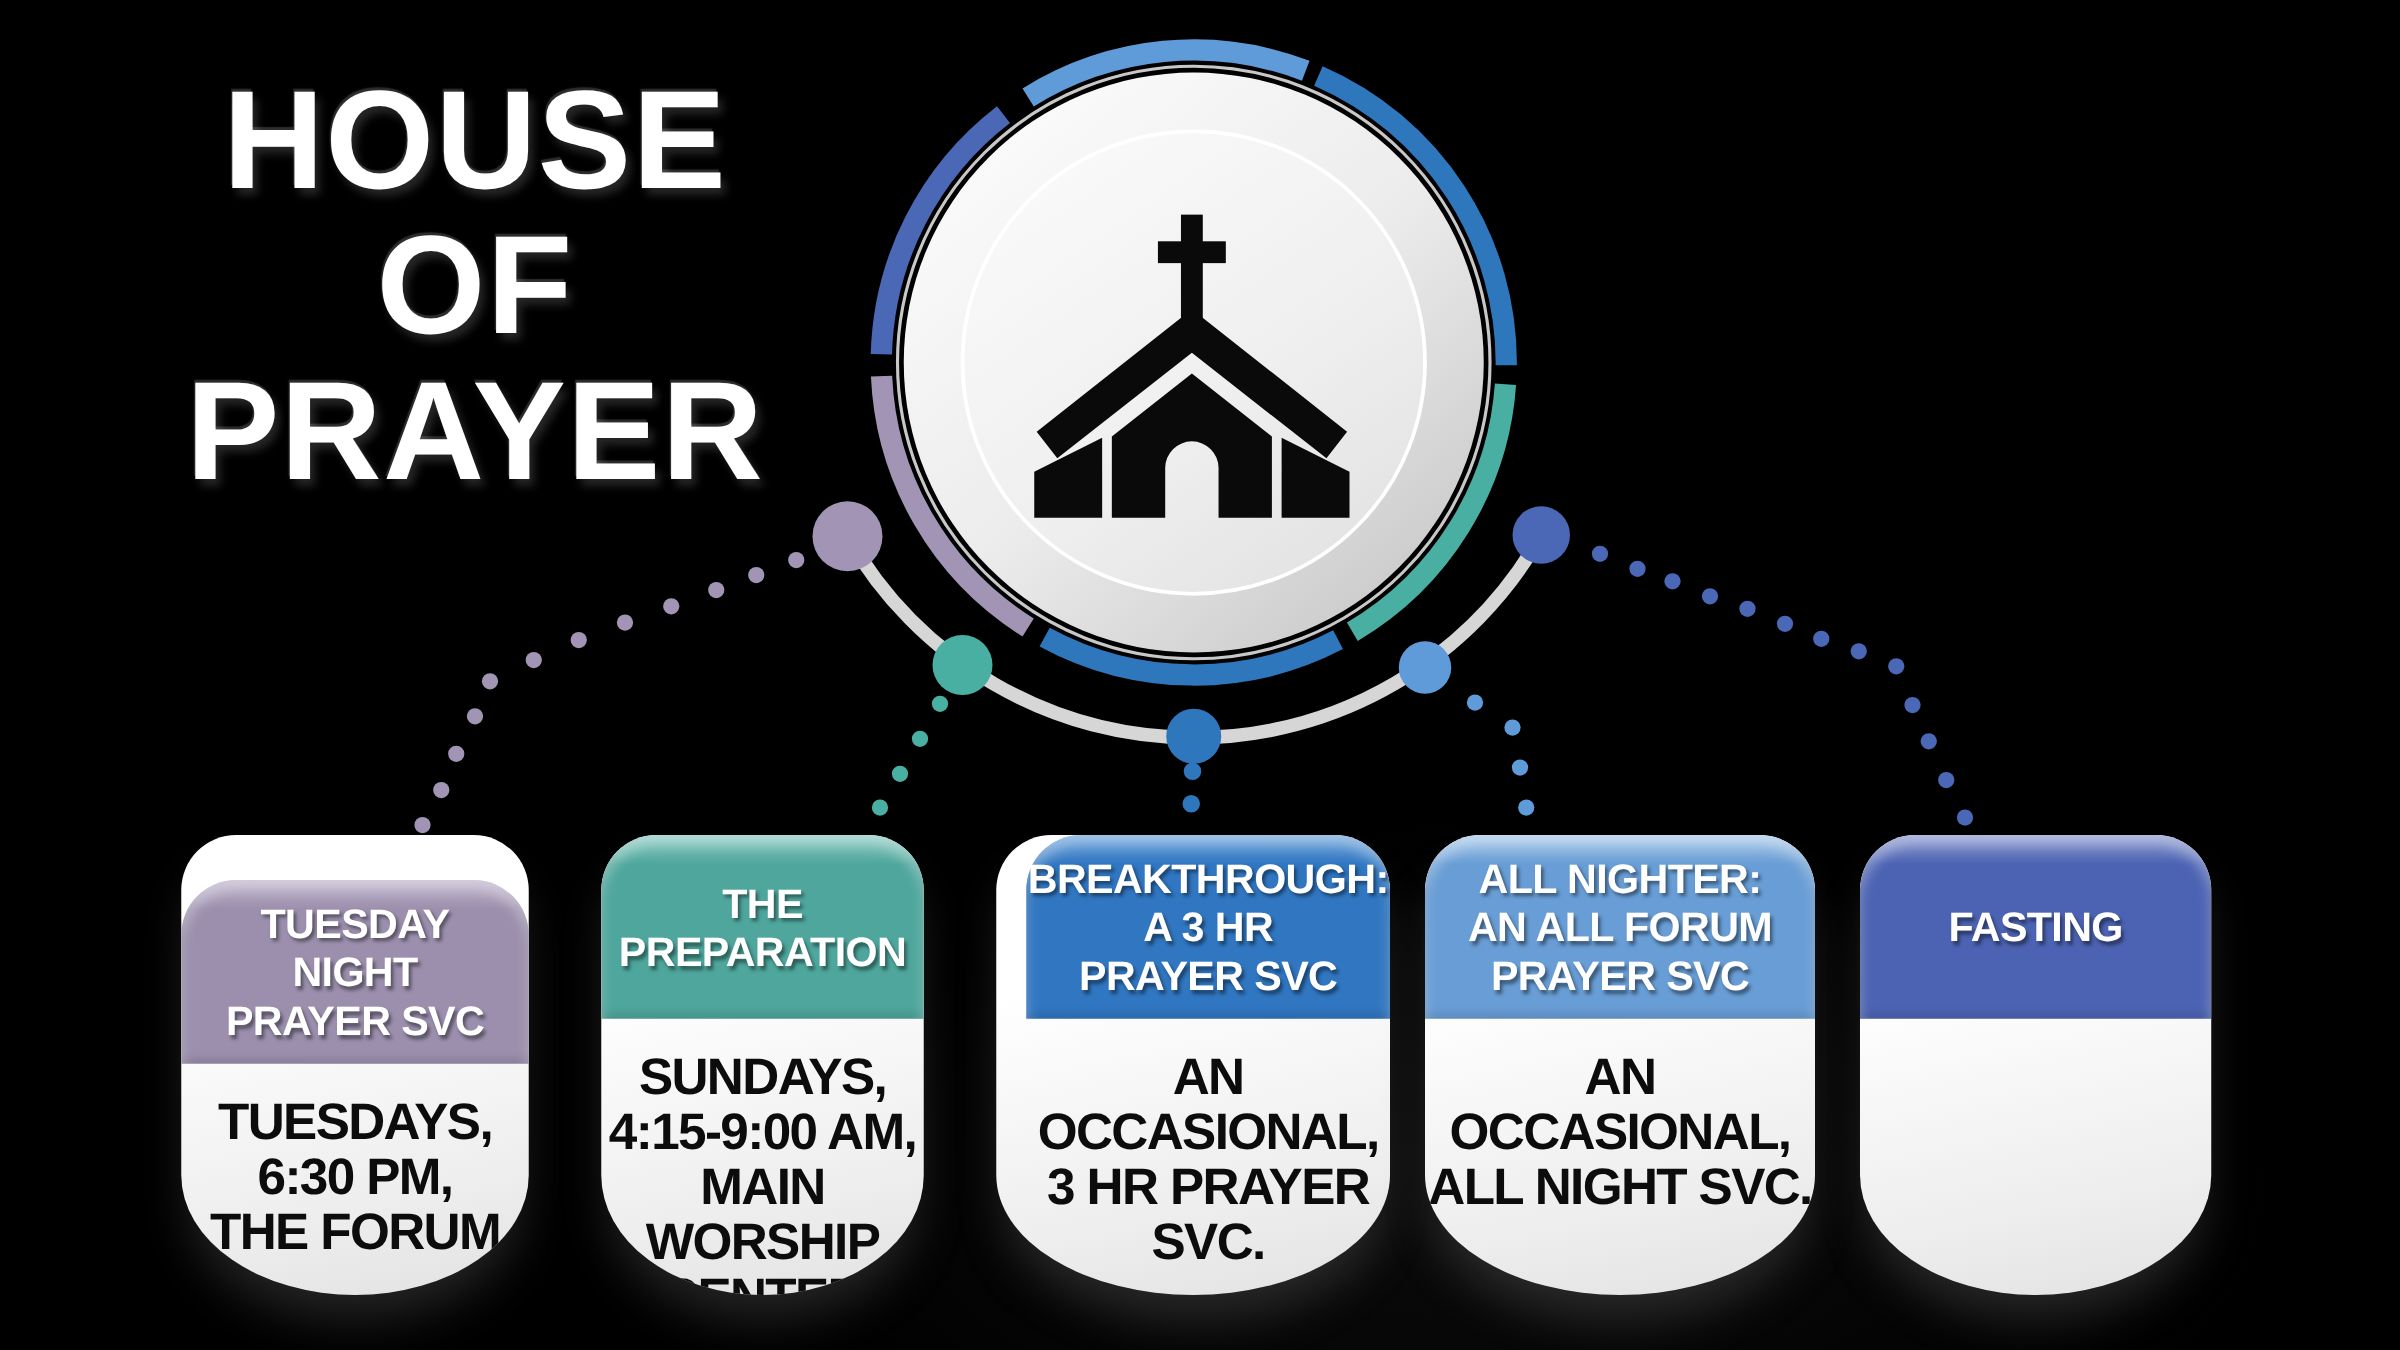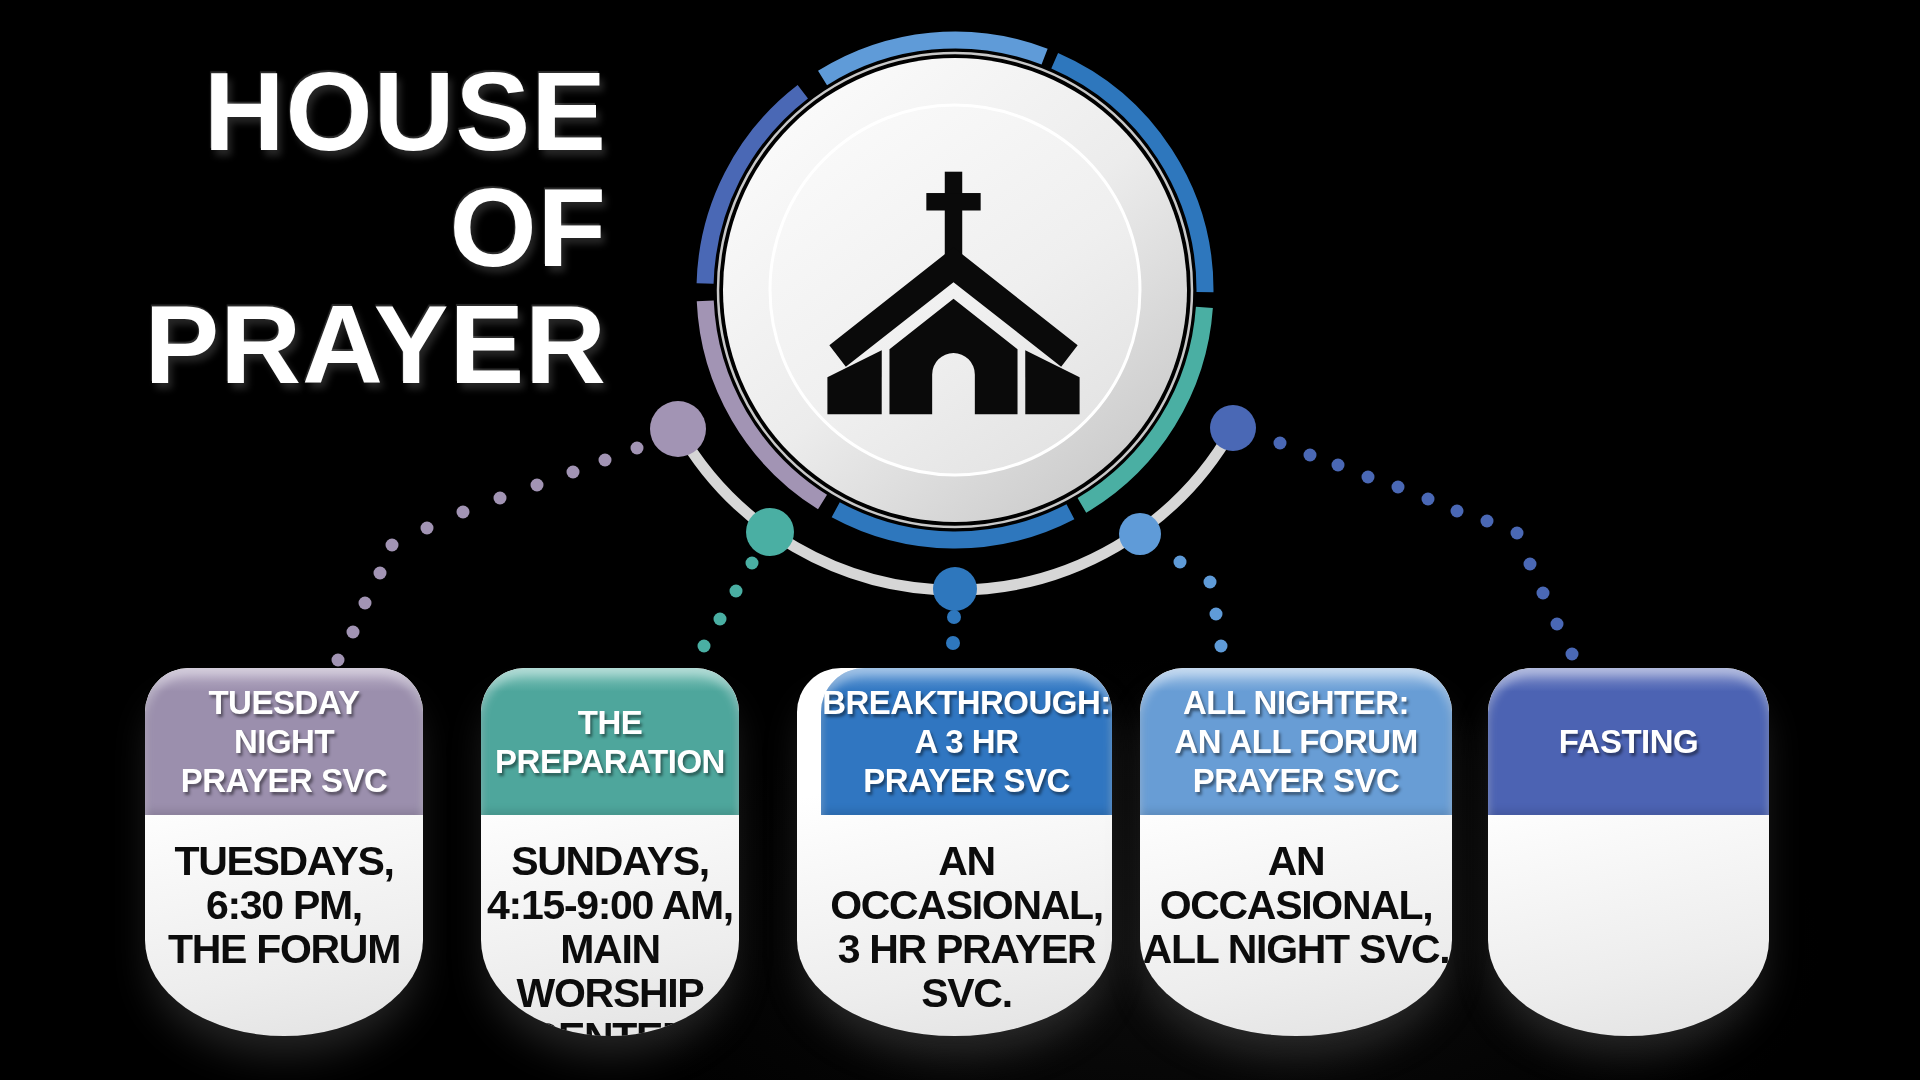--- a/index.html
+++ b/index.html
@@ -2,22 +2,22 @@
 <html><head>
 <meta charset="utf-8">
 <style>
   html,body{margin:0;padding:0;background:#000;}
   .canvas{
     position:relative;width:1920px;height:1080px;overflow:hidden;
     background:radial-gradient(ellipse 900px 420px at 62% 88%, #0c0c0c 0%, #000 70%), #000;
     font-family:"Liberation Sans", sans-serif;
   }
   .poster-title{
-    position:absolute;left:107px;top:54px;width:500px;
-    text-align:right;color:#fff;font-weight:bold;
+    position:absolute;left:130px;top:54px;width:500px;
+    text-align:center;color:#fff;font-weight:bold;
     font-size:112px;line-height:1.04;letter-spacing:1px;
     white-space:pre-line;
     text-shadow:-1px -2px 1px rgba(255,255,255,.18), 4px 6px 7px rgba(40,40,40,.95), 2px 3px 2px rgba(0,0,0,.9);
   }
   svg.diagram{position:absolute;left:0;top:0;}
   .cards{position:absolute;left:0;top:0;width:1920px;height:1080px;}
   .card{
     position:absolute;top:668px;height:368px;
     border-radius:44px 44px 50% 50% / 44px 44px 96px 96px;
     background:linear-gradient(168deg,#ffffff 30%,#ededed 78%,#e2e2e2 100%);
@@ -130,21 +130,21 @@
         <circle cx="678" cy="429" r="28" fill="#a294b4"></circle>
         <circle cx="770" cy="532" r="24" fill="#4aafa3"></circle>
         <circle cx="955" cy="589" r="22" fill="#2e77bd"></circle>
         <circle cx="1140" cy="534" r="21" fill="#5f9bd8"></circle>
         <circle cx="1233" cy="428" r="23" fill="#4a68b5"></circle>
       </g>
   </svg>
 
   <div class="cards">
       <div class="card" style="left: 145px; width: 278px;">
-      <div class="card-header" style="background: linear-gradient(rgb(188, 177, 201) 0%, rgb(155, 143, 173) 16%, rgb(155, 143, 173) 100%);">TUESDAY
+      <div class="card-header" style="background: linear-gradient(rgb(188, 177, 201) 0%, rgb(155, 143, 173) 16%, rgb(155, 143, 173) 100%); margin-top: 36px;">TUESDAY
 NIGHT
 PRAYER SVC</div>
       <div class="card-body">TUESDAYS,
 6:30 PM,
 THE FORUM</div>
     </div>
       <div class="card" style="left: 481px; width: 258px;">
       <div class="card-header" style="background: linear-gradient(rgb(136, 201, 192) 0%, rgb(78, 166, 156) 16%, rgb(78, 166, 156) 100%);">THE
 PREPARATION</div>
       <div class="card-body">SUNDAYS,

